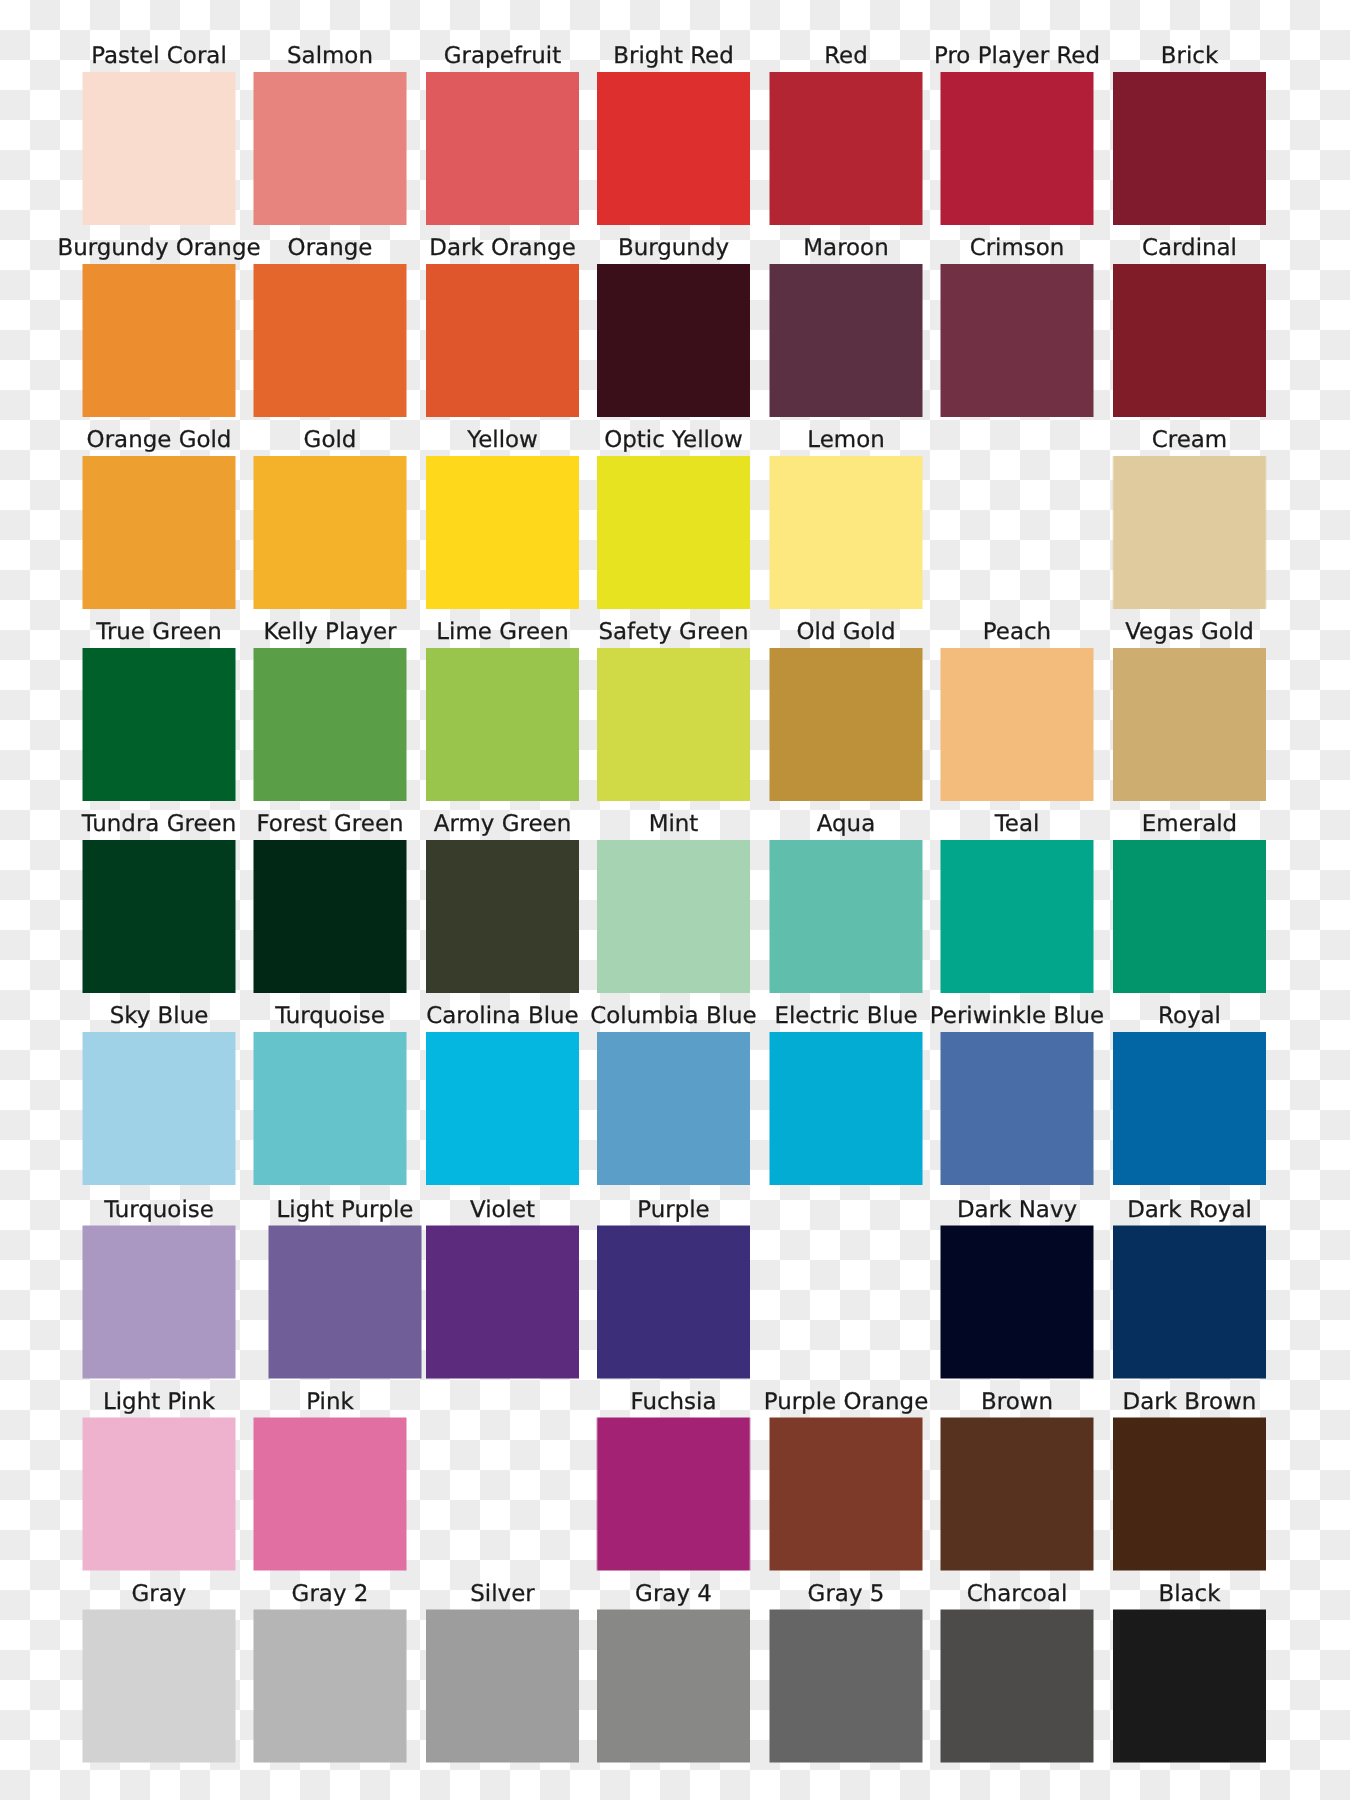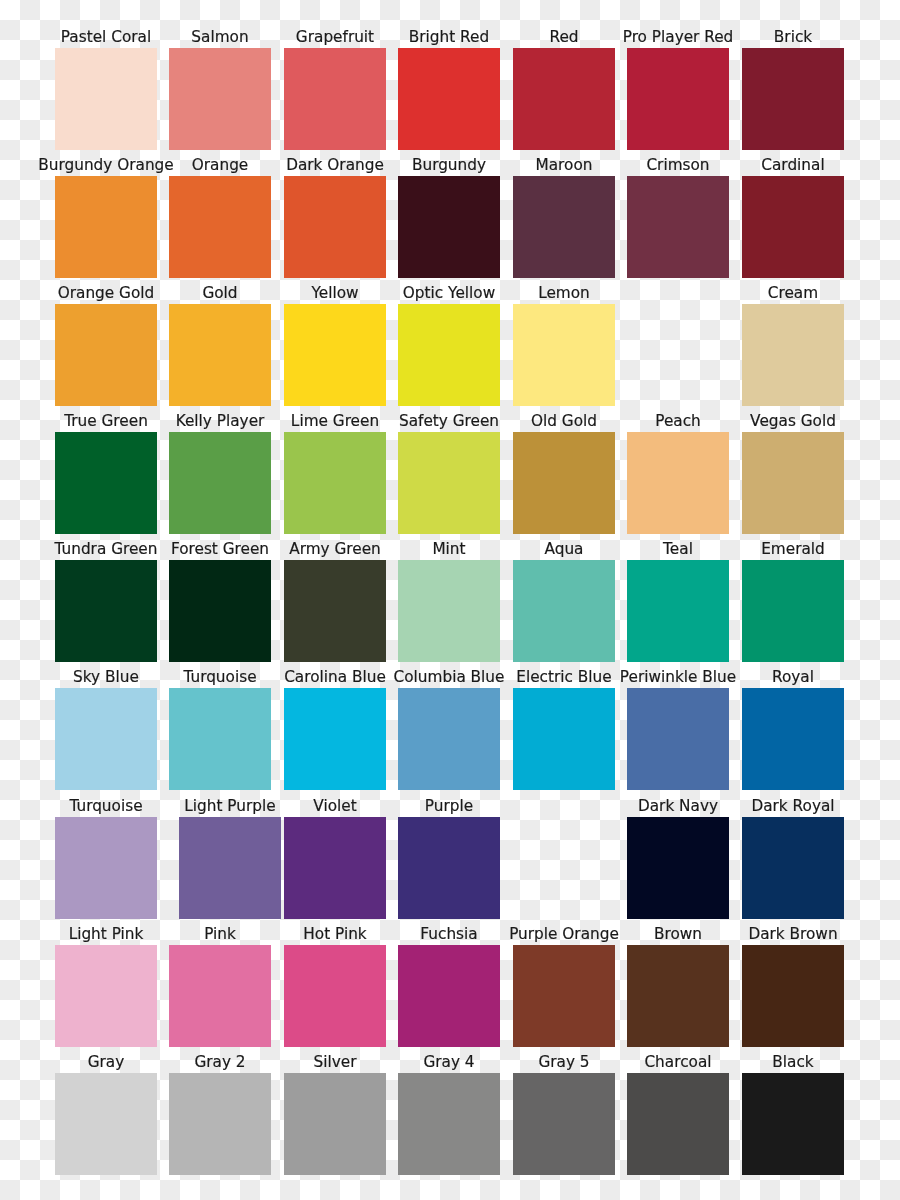--- a/index.html
+++ b/index.html
@@ -244,24 +244,20 @@
   </div>
   <div class="swatch-row" style="top:925px">
     <div class="cell" style="left:55px">
       <div class="label">Light Pink</div>
       <div class="chip" style="background-color: rgb(238, 178, 206);"></div>
     </div>
     <div class="cell" style="left:169px">
       <div class="label">Pink</div>
       <div class="chip" style="background-color: rgb(226, 111, 162);"></div>
     </div>
-    <div class="cell" style="left:284px">
-      <div class="label">Hot Pink</div>
-      <div class="chip" style="background-color: rgb(220, 75, 136);"></div>
-    </div>
     <div class="cell" style="left:398px">
       <div class="label">Fuchsia</div>
       <div class="chip" style="background-color: rgb(163, 34, 116);"></div>
     </div>
     <div class="cell" style="left:513px">
       <div class="label">Purple Orange</div>
       <div class="chip" style="background-color: rgb(126, 58, 40);"></div>
     </div>
     <div class="cell" style="left:627px">
       <div class="label">Brown</div>

